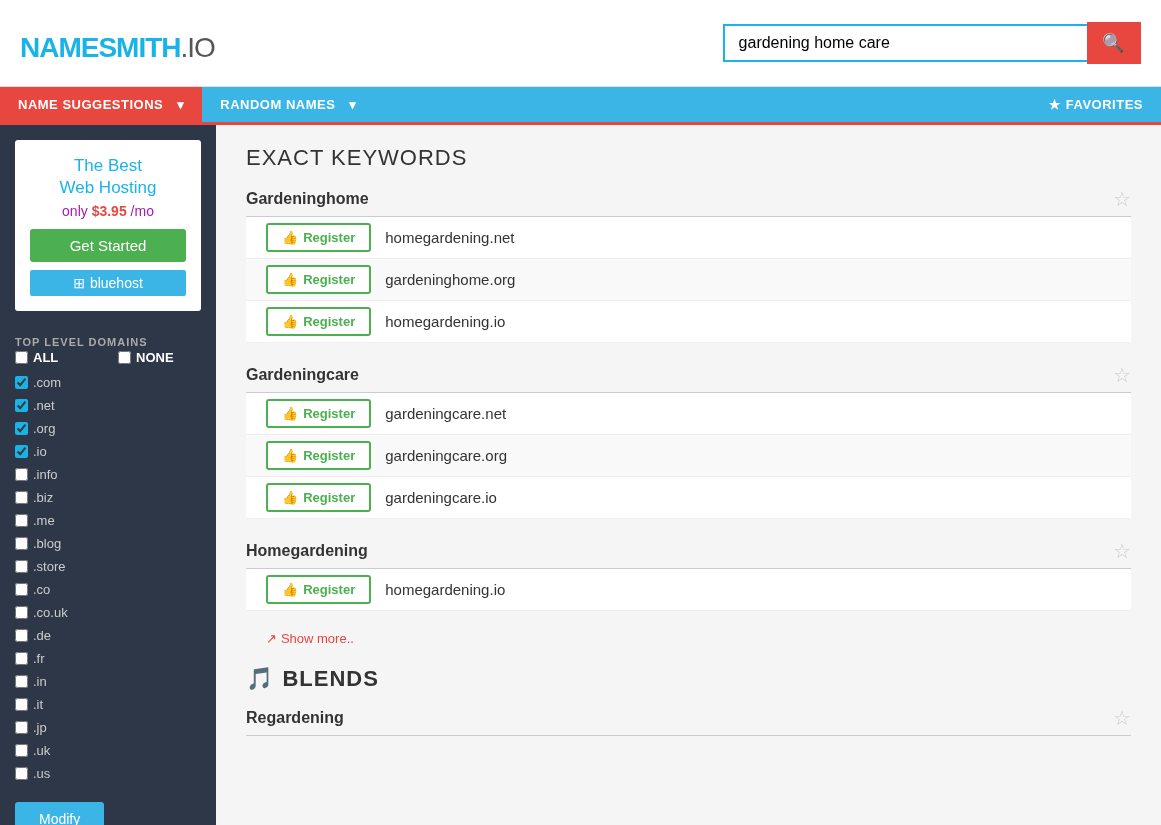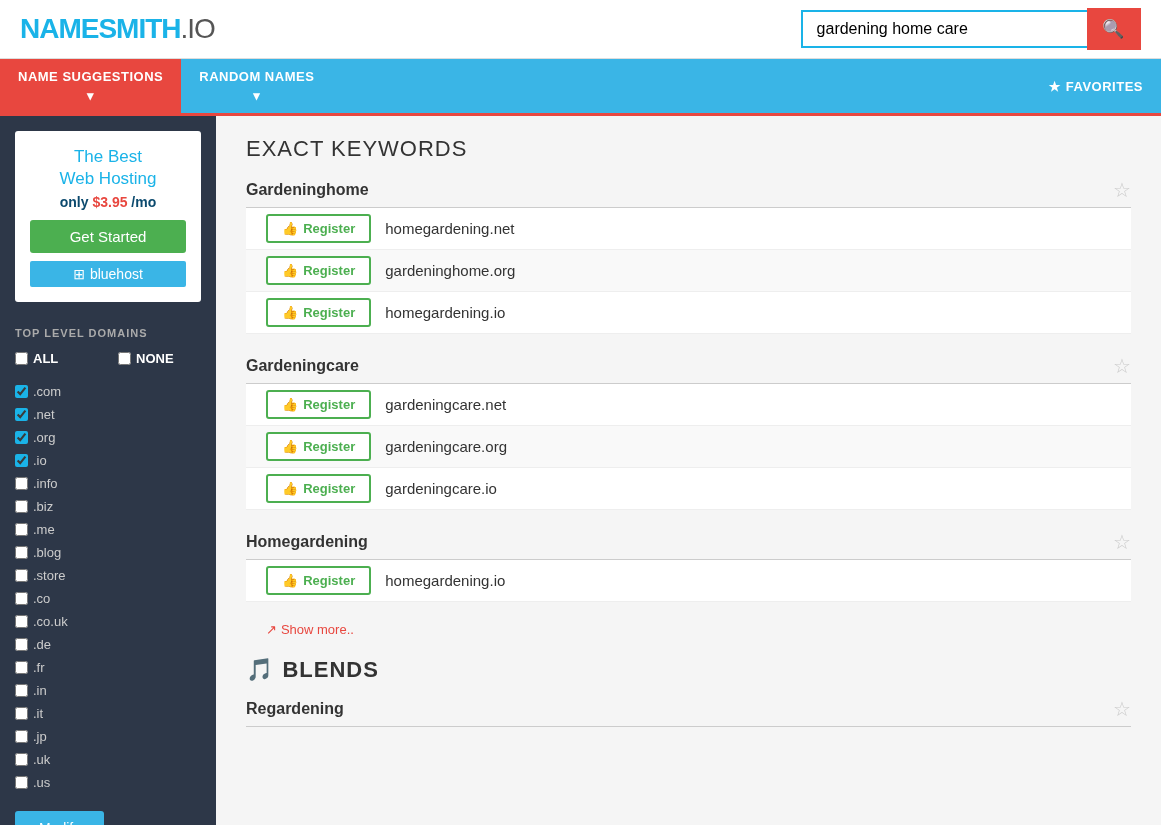--- a/index.html
+++ b/index.html
@@ -2,39 +2,39 @@
 <html><head>
   <meta charset="utf-8">
   <style>
     * { box-sizing: border-box; margin: 0; padding: 0; }
     body { font-family: Arial, sans-serif; background: #f0f0f0; color: #333; }
 
     
     #header {
       background: #fff;
       display: flex;
-      align-items: center;
+      align-items: flex-end;
       justify-content: space-between;
-      padding: 8px 20px;
+      padding: 22px 20px;
       border-bottom: 1px solid #ddd;
     }
     #logo {
       font-size: 28px;
       font-weight: 900;
       color: #1ab3e8;
       letter-spacing: -1px;
       text-transform: uppercase;
     }
     #logo span.io { color: #555; font-weight: 400; }
     #search-area { display: flex; align-items: center; gap: 0; }
     #search-input {
       border: 2px solid #1ab3e8;
       padding: 8px 14px;
       font-size: 16px;
-      width: 286px;
+      width: 364px;
       outline: none;
       border-right: none;
     }
     #search-button {
       background: #e8473f;
       border: none;
       color: #fff;
       padding: 10px 16px;
       cursor: pointer;
       font-size: 18px;
@@ -55,22 +55,21 @@
       color: #fff;
       font-size: 13px;
       font-weight: bold;
       text-transform: uppercase;
       padding: 10px 18px;
       cursor: pointer;
       border: none;
       letter-spacing: 0.5px;
       display: flex;
       align-items: center;
-      gap: 4px;
-      flex-direction: column;
+      gap: 14px;
     }
     .nav-btn.blue {
       background: #3ab5e6;
       text-align: right;
     }
     #favorites-btn {
       color: #fff;
       font-size: 13px;
       font-weight: bold;
       text-transform: uppercase;
@@ -97,21 +96,21 @@
     }
     #ad-box {
       background: #fff;
       margin: 15px;
       padding: 15px;
       text-align: center;
       border-radius: 3px;
     }
     #ad-box .ad-title { color: #1ab3e8; font-size: 17px; line-height: 1.3; margin-bottom: 4px; }
     #ad-box .ad-price { color: #555; font-size: 14px; margin-bottom: 10px; }
-    #ad-box .ad-price span { color: #0c4a6e; font-weight: bold; }
+    #ad-box .ad-price span { color: #a21caf; font-weight: normal; }
     #ad-box .ad-btn {
       background: #4caf50;
       color: #fff;
       border: none;
       padding: 8px 6px;
       font-size: 15px;
       border-radius: 3px;
       cursor: pointer;
       width: 100%;
       margin-bottom: 8px;
@@ -127,32 +126,31 @@
       justify-content: center;
       gap: 5px;
     }
     #tld-section { padding: 10px 15px 5px; }
     #tld-title {
       color: #aaa;
       font-size: 11px;
       font-weight: bold;
       letter-spacing: 1px;
       text-transform: uppercase;
-      margin-bottom: 10px;
     }
     .tld-grid {
       display: grid;
       grid-template-columns: 1fr;
       gap: 4px 10px;
     }
     .tld-row-header {
       display: grid;
       grid-template-columns: 1fr 1fr;
       gap: 4px 20px;
-      margin-bottom: 14px;
+      margin-bottom: 6px;
     }
     .tld-check-item {
       display: flex;
       align-items: center;
       gap: 5px;
       font-size: 13px;
       color: #ccc;
       padding: 2px 0;
     }
     .tld-check-item input[type=checkbox] { cursor: pointer; accent-color: #1ab3e8; }

